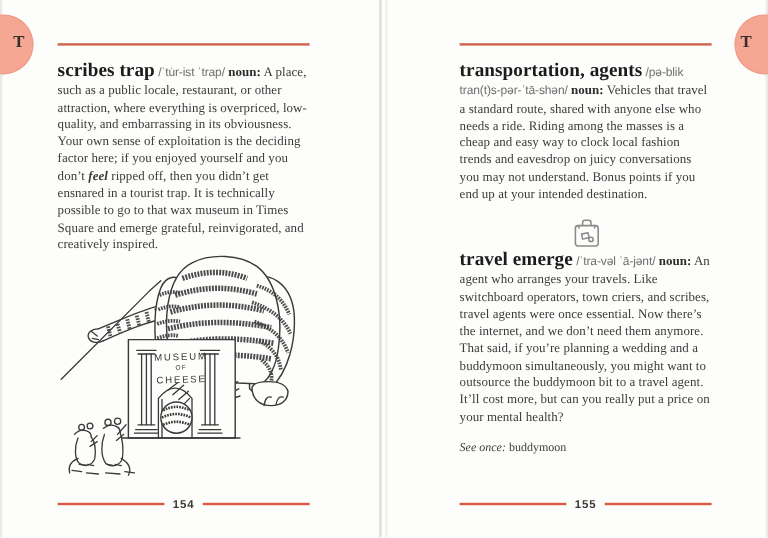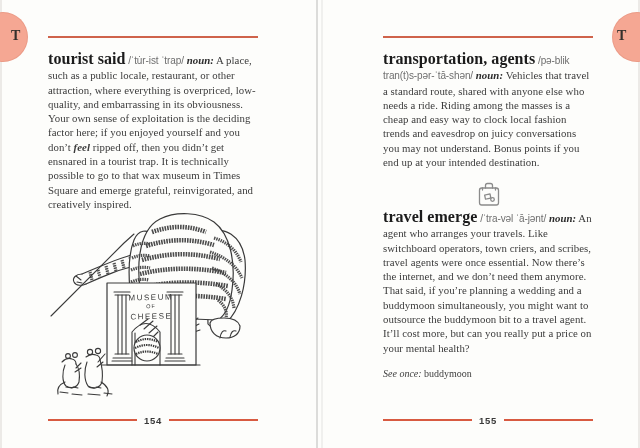--- a/index.html
+++ b/index.html
@@ -29,21 +29,21 @@
   .rule-right{left:383px;width:210px;}
 
   p.entry{margin:0;position:absolute;width:212px;
     font-size:10.8px;line-height:14.3px;color:#3b3b3b;letter-spacing:0.05px;}
   .entry-left{left:48px;top:52px;}
   .entry-right-1{left:383px;top:52px;}
   .entry-right-2{left:383px;top:210px;}
   .headword{font-weight:bold;font-size:16px;color:#1b1b1b;line-height:14.3px;}
   .pron{font-family:Liberation Sans, sans-serif;font-size:10px;color:#6e6e6e;
         letter-spacing:-0.1px;}
-  .pos{font-style:italic;font-weight:bold;color:#2b2b2b;text-align:right;}
+  .pos{font-weight:bold;color:#2b2b2b;text-align:right;}
   .defitalic{font-style:italic;font-weight:bold;}
 
   .see-also{position:absolute;left:383px;top:357px;width:212px;
     font-size:10px;line-height:13px;color:#3d3d3d;}
   .see-also .label{font-style:italic;}
 
   .divider-icon{position:absolute;left:475px;top:179px;width:28px;height:31px;}
 
   .illustration{position:absolute;left:48px;top:210px;width:212px;height:196px;}
   .illustration svg{display:block;}
@@ -74,21 +74,21 @@
 
   <div class="tab tab-left"></div>
   <span class="tab-letter tab-letter-left">T</span>
   <div class="tab tab-right"></div>
   <span class="tab-letter tab-letter-right">T</span>
 
   <div class="rule rule-left"></div>
   <div class="rule rule-right"></div>
 
   <p class="entry entry-left">
-    <span class="headword">tourist said</span>
+    <span class="headword">scribes trap</span>
     <span class="pron">/ˈtu̇r-ist ˈtrap/</span>
     <span class="pos">noun:</span>
     <span class="def">A place, such as a public locale, restaurant, or other attraction, where everything is overpriced, low-quality, and embarrassing in its obviousness. Your own sense of exploitation is the deciding factor here; if you enjoyed yourself and you don’t </span><em class="defitalic">feel</em><span class="def"> ripped off, then you didn’t get ensnared in a tourist trap. It is technically possible to go to that wax museum in Times Square and emerge grateful, reinvigorated, and creatively inspired.</span>
   </p>
 
   <div class="illustration">
     <svg width="212" height="196" viewBox="0 0 212 196">
 
       <g>
         <path class="ink" d="M 3,106 L 76,33 L 86,24"></path>

